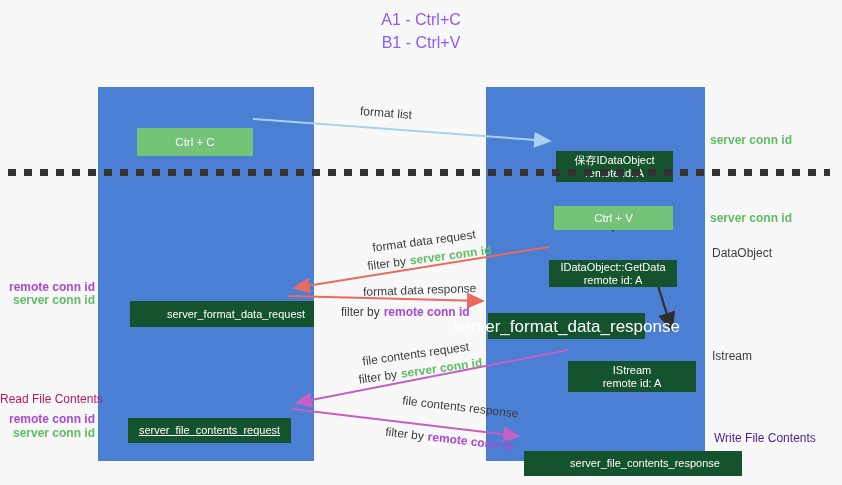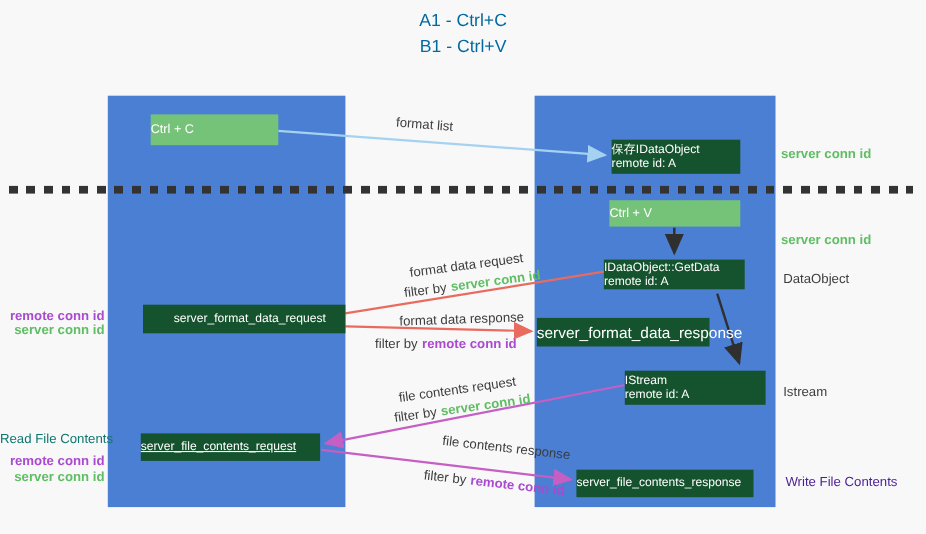--- a/index.html
+++ b/index.html
@@ -4,51 +4,51 @@
 <style>
   html,body{margin:0;padding:0;}
   .canvas{
     position:relative;width:842px;height:485px;overflow:hidden;
     background:#f8f8f9;
     font-family:"Liberation Sans", sans-serif;
     color:#3d3d3d;
   }
   .title{
     position:absolute;left:0;top:8px;width:842px;text-align:center;
-    font-size:16px;line-height:1.45;color:#0369a1;
+    font-size:16px;line-height:1.45;color:#8b5cf6;
   }
   .lane{position:absolute;top:87px;height:374px;background:#4a7fd4;z-index:1;}
   .lane.a1{left:98px;width:216px;}
   .lane.b1{left:486px;width:219px;}
   .lane-header{
     position:absolute;top:55px;text-align:center;font-size:12.5px;line-height:1.2;
     color:#3d3d3d;z-index:2;
   }
   .lane-header.a1{left:98px;width:216px;}
   .lane-header.b1{left:486px;width:219px;}
   .dotted-line{
     position:absolute;left:8px;top:169px;width:822px;height:7px;z-index:6;
     background:repeating-linear-gradient(to right,#333 0 8px,transparent 8px 16px);
   }
   .node{
     position:absolute;z-index:4;display:flex;flex-direction:column;
-    align-items:flex-start;justify-content:center;color:#fff;text-align:center;
-    font-size:11.5px;line-height:13px;white-space:nowrap;
+    align-items:center;justify-content:center;color:#fff;text-align:center;
+    font-size:11.5px;line-height:13px;white-space:nowrap;margin-top:24px;
   }
   .node.green{background:#75c378;}
   .node.orange{background:#14532d;}
   .n-ctrl-c{left:137px;top:104px;width:116px;height:28px;}
   .n-save{left:556px;top:127px;width:117px;height:31px;font-size:11px;}
   .n-ctrl-v{left:554px;top:182px;width:119px;height:24px;}
   .n-getdata{left:549px;top:236px;width:128px;height:27px;font-size:11px;}
   .n-fmt-req{left:130px;top:277px;width:156px;height:26px;font-size:11px;padding-left:28px;}
-  .n-fmt-resp{left:488px;top:289px;width:157px;height:26px;font-size:14px;}
+  .n-fmt-resp{left:488px;top:289px;width:157px;height:26px;font-size:17px;}
   .n-istream{left:568px;top:337px;width:128px;height:31px;font-size:11px;}
   .n-file-req{left:128px;top:394px;width:163px;height:25px;font-size:11px;text-decoration:underline;}
-  .n-file-resp{left:524px;top:427px;width:161px;height:25px;font-size:11px;}
+  .n-file-resp{left:524px;top:427px;width:194px;height:25px;font-size:11px;padding-left:24px;}
   .alabel{
     position:absolute;z-index:5;font-size:12px;color:#3d3d3d;white-space:nowrap;
     transform-origin:center center;
   }
   .filter-prefix{margin-right:4px;}
   .green-text{color:#5fbe63;font-weight:bold;}
   .purple-text{color:#a94ad0;font-weight:bold;}
   .side-label{position:absolute;z-index:5;font-size:12px;white-space:nowrap;}
   .side-left{left:0;width:95px;text-align:right;}
   .arrows{position:absolute;left:0;top:0;z-index:3;}
@@ -141,21 +141,21 @@
     <span class="filter-prefix">filter by</span><span class="green-text">server conn id</span>
   </div>
 
   <div class="alabel" style="left:402px;top:400px;transform:rotate(6.5deg);">file contents response</div>
   <div class="alabel" style="left:385px;top:432px;transform:rotate(6.5deg);">
     <span class="filter-prefix">filter by</span><span class="purple-text">remote conn id</span>
   </div>
 
   <div class="side-label side-left purple-text" style="top:280px;">remote conn id</div>
   <div class="side-label side-left green-text" style="top:293px;">server conn id</div>
-  <div class="side-label side-left" style="top:392px;color:#0f766e;">Read File Contents</div>
+  <div class="side-label side-left" style="top:392px;color:#be185d;">Read File Contents</div>
   <div class="side-label side-left purple-text" style="top:412px;">remote conn id</div>
   <div class="side-label side-left green-text" style="top:426px;">server conn id</div>
 
   <div class="side-label green-text" style="left:710px;top:133px;">server conn id</div>
   <div class="side-label green-text" style="left:710px;top:211px;">server conn id</div>
   <div class="side-label" style="left:712px;top:246px;color:#3d3d3d;">DataObject</div>
   <div class="side-label" style="left:712px;top:349px;color:#3d3d3d;">Istream</div>
   <div class="side-label" style="left:714px;top:431px;color:#4c1d95;">Write File Contents</div>
 
 </div>

